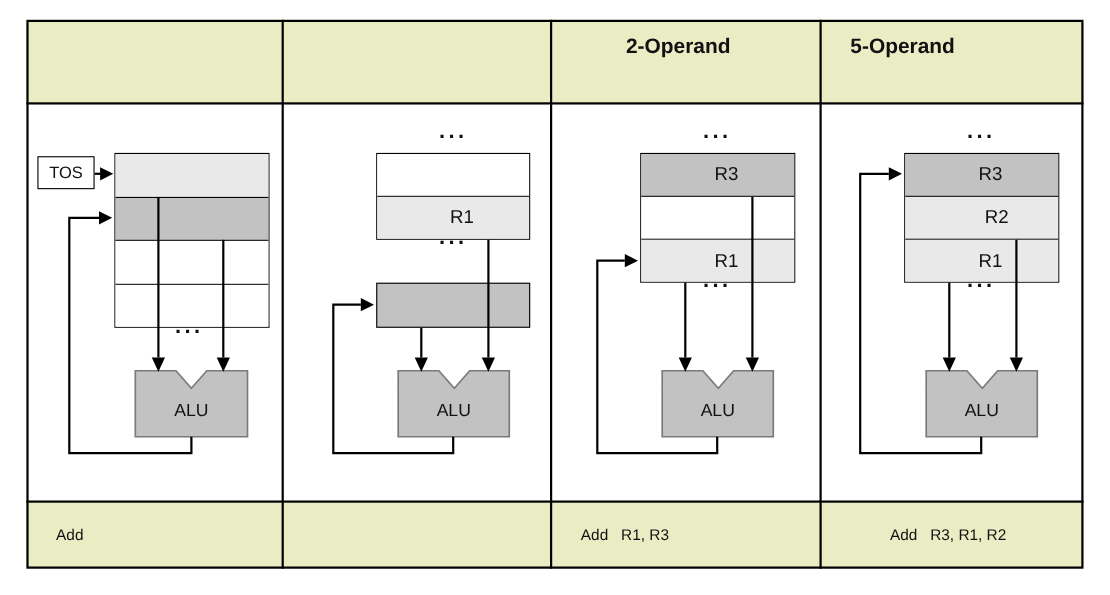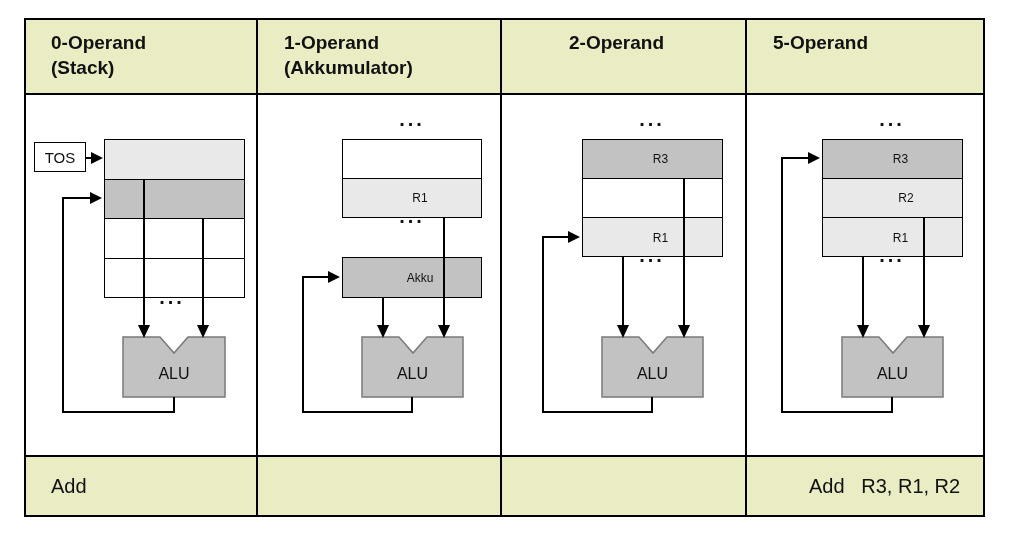--- a/index.html
+++ b/index.html
@@ -8,31 +8,31 @@
   .abs{position:absolute;box-sizing:border-box;}
 
   
   .band-header{left:24px;top:18px;width:961px;height:77px;background:var(--header_bg,#EAECC4);border-bottom:2px solid #000;}
   .band-footer{left:24px;top:455px;width:961px;height:62px;background:var(--header_bg,#EAECC4);border-top:2px solid #000;}
   .table-frame{left:24px;top:18px;width:961px;height:499px;border:2px solid #000;pointer-events:none;}
   .vsep{top:18px;height:499px;width:2px;background:#000;}
 
   
   .hcell{top:30px;font-weight:bold;font-size:19px;line-height:25px;}
-  .fcell{top:455px;height:62px;display:flex;align-items:center;font-size:20px;white-space:pre;}
+  .fcell{top:455px;height:62px;display:flex;align-items:center;font-size:14px;white-space:pre;}
 
   
   .regbox{border:1.5px solid #000;display:flex;flex-direction:column;background:#fff;}
   .regrow{flex:1;border-bottom:1.5px solid #000;}
   .regrow:last-child{border-bottom:none;}
   .fill-light{background:var(--row_light,#E9E9E9);}
   .fill-medium{background:var(--row_medium,#C2C2C2);}
   .fill-white{background:#ffffff;}
 
-  .rowlabel{display:flex;align-items:center;justify-content:center;font-size:12px;padding-left:16px;}
+  .rowlabel{display:flex;align-items:center;justify-content:center;font-size:17px;padding-left:16px;}
   .alulabel{display:flex;align-items:center;justify-content:center;font-size:16px;}
   .tosbox{background:#fff;border:1.5px solid #000;display:flex;align-items:center;justify-content:center;font-size:15px;}
   .dots{width:44px;text-align:center;font-weight:bold;font-size:20px;letter-spacing:3px;}
 
   svg.wires{left:0;top:0;pointer-events:none;}
   .wire{fill:none;stroke:#000;stroke-width:2px;}
   .ahead{fill:#000;stroke:none;}
   .alu-shape{fill:var(--alu_fill,#C2C2C2);stroke:var(--alu_border,#7A7A7A);stroke-width:1.5px;}
 </style>
 </head>
@@ -40,56 +40,48 @@
 
 <div class="abs" style="left:0;top:0;width:1009px;height:541px;">
 
   <div class="abs band-header"></div>
   <div class="abs band-footer"></div>
 
   <div class="abs vsep" style="left:256px;"></div>
   <div class="abs vsep" style="left:500px;"></div>
   <div class="abs vsep" style="left:745px;"></div>
 
-  <div class="abs hcell" style="left:51px;">
-    <span style="display:block">0-Operand</span>
-    <span style="display:block">(Stack)</span>
-  </div>
-  <div class="abs hcell" style="left:284px;">
-    <span style="display:block">1-Operand</span>
-    <span style="display:block">(Akkumulator)</span>
-  </div>
   <div class="abs hcell" style="left:528px;margin-left:41px;">
     <span style="display:block">2-Operand</span>
   </div>
   <div class="abs hcell" style="left:773px;">
     <span style="display:block">5-Operand</span>
   </div>
 
   <div class="abs fcell" style="left:51px;">Add</div>
+  <div class="abs fcell" style="left:528px;">Add   R1, R3</div>
   <div class="abs fcell" style="left:773px;margin-left:36px;">Add   R3, R1, R2</div>
 
   <div class="abs tosbox" style="left:34px;top:142px;width:52px;height:30px;">TOS</div>
   <div class="abs regbox" style="left:104px;top:139px;width:141px;height:159px;">
     <div class="regrow fill-light"></div>
     <div class="regrow fill-medium"></div>
     <div class="regrow fill-white"></div>
     <div class="regrow fill-white"></div>
   </div>
   <div class="abs dots" style="left:150px;top:286px;">...</div>
 
   <div class="abs dots" style="left:390px;top:108px;">...</div>
   <div class="abs regbox" style="left:342px;top:139px;width:140px;height:79px;">
     <div class="regrow fill-white"></div>
     <div class="regrow fill-light"></div>
   </div>
   <div class="abs rowlabel" style="left:342px;top:178px;width:140px;height:40px;">R1</div>
   <div class="abs dots" style="left:390px;top:205px;">...</div>
   <div class="abs regbox fill-medium" style="left:342px;top:257px;width:140px;height:41px;"></div>
-  <div class="abs rowlabel" style="left:342px;top:257px;width:140px;height:41px;">Akku</div>
 
   <div class="abs dots" style="left:630px;top:108px;">...</div>
   <div class="abs regbox" style="left:582px;top:139px;width:141px;height:118px;">
     <div class="regrow fill-medium"></div>
     <div class="regrow fill-white"></div>
     <div class="regrow fill-light"></div>
   </div>
   <div class="abs rowlabel" style="left:582px;top:139px;width:141px;height:39px;">R3</div>
   <div class="abs rowlabel" style="left:582px;top:218px;width:141px;height:39px;">R1</div>
   <div class="abs dots" style="left:630px;top:244px;">...</div>

